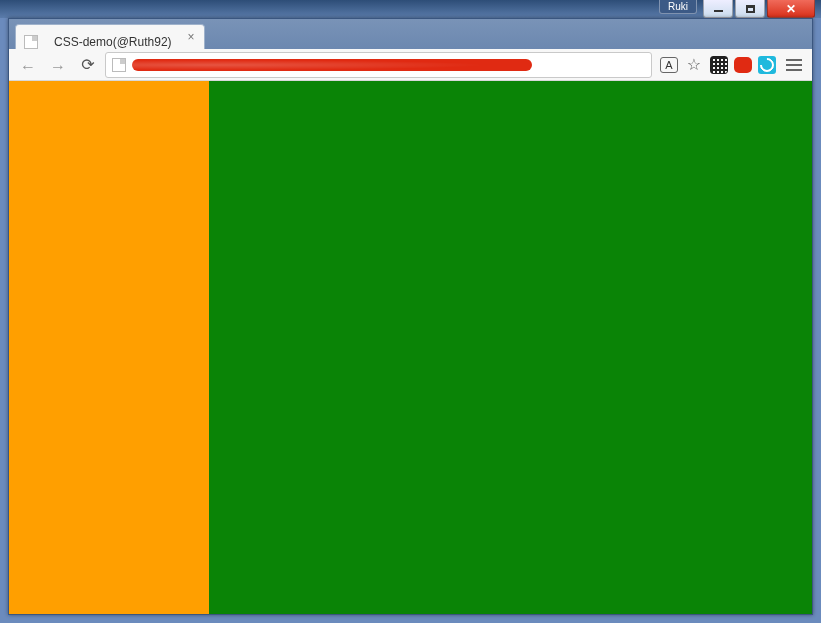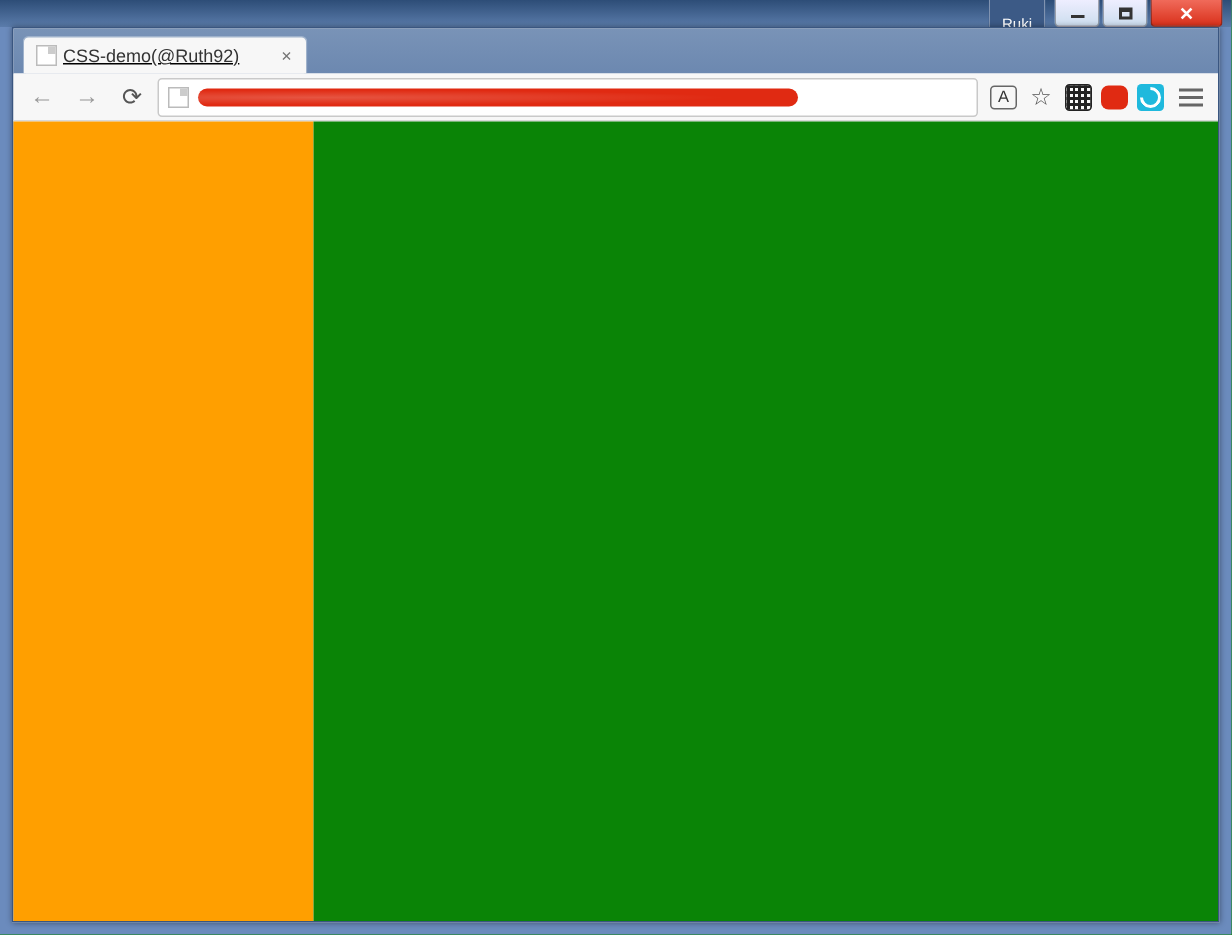--- a/index.html
+++ b/index.html
@@ -1,33 +1,33 @@
 <!DOCTYPE html>
 <html><head>
 <meta charset="utf-8">
 <style>
   * { box-sizing: border-box; margin: 0; padding: 0; }
   html, body { width: 821px; height: 623px; font-family: "Segoe UI", Tahoma, sans-serif; font-size: 12px; overflow: hidden; }
   body { background: #6b8bbd; display: flex; flex-direction: column; }
 
   
   .win-top { height: 18px; background: linear-gradient(to bottom,#2d4d77,#5b7cab); display:flex; justify-content:flex-end; align-items:flex-start; padding-right:6px; }
-  .ruki-badge { background:#3c5a86; color:#fff; font-size:10px; padding:11px 8px; border:1px solid rgba(255,255,255,.35); border-top:none; border-radius:0 0 3px 3px; margin-right:6px; }
+  .ruki-badge { background:#3c5a86; color:#fff; font-size:10px; padding:1px 8px; border:1px solid rgba(255,255,255,.35); border-top:none; border-radius:0 0 3px 3px; margin-right:6px; }
   .win-btns { display:flex; gap:2px; }
   .win-btn { width:30px; height:18px; border:1px solid rgba(0,0,0,.3); border-top:none; border-radius:0 0 3px 3px; display:flex; align-items:center; justify-content:center; color:#333; background:linear-gradient(#eef,#cde); }
   .win-btn.close { width:48px; background:linear-gradient(#f06a5a,#d9311b); color:#fff; font-weight:bold; }
   .win-btn.close span{ font-size:12px; }
   .win-btn .min { width:9px; height:2px; background:#333; margin-top:4px; }
   .win-btn .max { width:9px; height:8px; border:2px solid #333; border-top-width:3px; }
 
   
   .browser { flex:1; margin:0 8px 8px 8px; background:#fff; border:1px solid #3a5680; display:flex; flex-direction:column; box-shadow:0 0 4px rgba(0,0,0,.4); }
 
   .tabstrip { height:30px; background:linear-gradient(#7993b7,#6c88b0); display:flex; align-items:flex-end; padding-left:6px; }
-  .tab { position:relative; background:#f7f7f7; border:1px solid #9fb2cb; border-bottom:none; border-radius:4px 4px 0 0; height:25px; display:flex; align-items:center; padding:0 26px 0 8px; gap:4px; min-width:190px;text-decoration:underline; }
+  .tab { position:relative; background:#f7f7f7; border:1px solid #9fb2cb; border-bottom:none; border-radius:4px 4px 0 0; height:25px; display:flex; align-items:flex-end; padding:0 26px 0 8px; gap:16px; min-width:190px; }
   .tab .favicon { width:14px; height:14px; border:1px solid #bbb; background:#fff; position:relative; }
   .tab .favicon::before { content:''; position:absolute; top:0; right:0; width:5px; height:5px; background:#ccc; }
   .tab-title { font-size:12px; color:#333; white-space:nowrap; overflow:hidden; text-overflow:ellipsis; }
   .tab-close { position:absolute; right:7px; top:6px; width:12px; height:12px; color:#777; font-size:12px; line-height:12px; text-align:center; }
 
   .toolbar { height:32px; background:#f7f7f7; border-bottom:1px solid #d8d8d8; display:flex; align-items:center; padding:0 6px; gap:4px; }
   .nav-btn { width:26px; height:26px; display:flex; align-items:center; justify-content:center; color:#999; font-size:16px; border-radius:3px; }
   .nav-btn.enabled { color:#555; }
   .omnibox { flex:1; height:26px; border:1px solid #c9c9c9; border-radius:3px; background:#fff; display:flex; align-items:center; padding:0 6px; gap:6px; overflow:hidden; }
   .page-icon { width:14px; height:14px; border:1px solid #bbb; background:#fff; position:relative; flex-shrink:0; }

